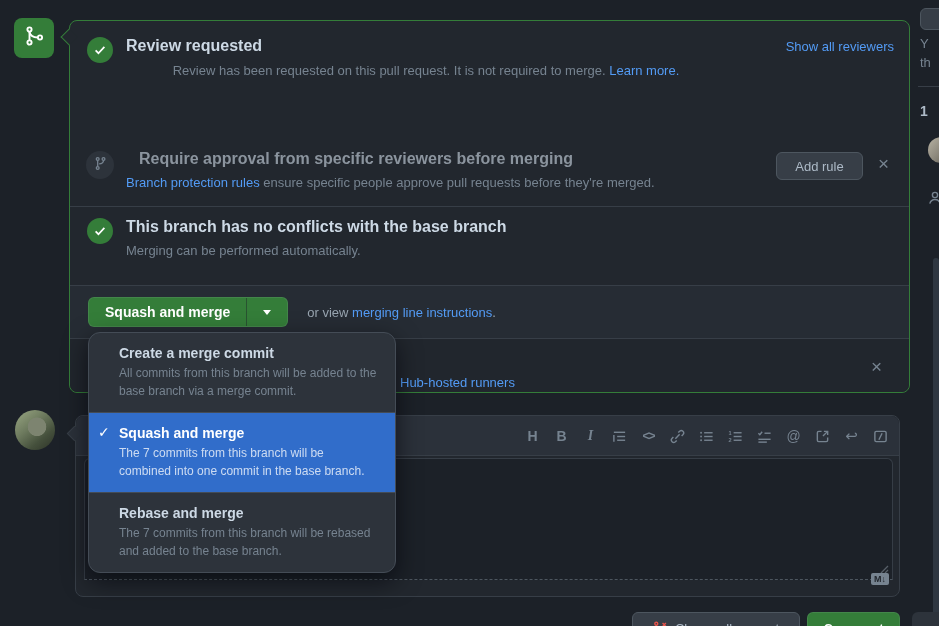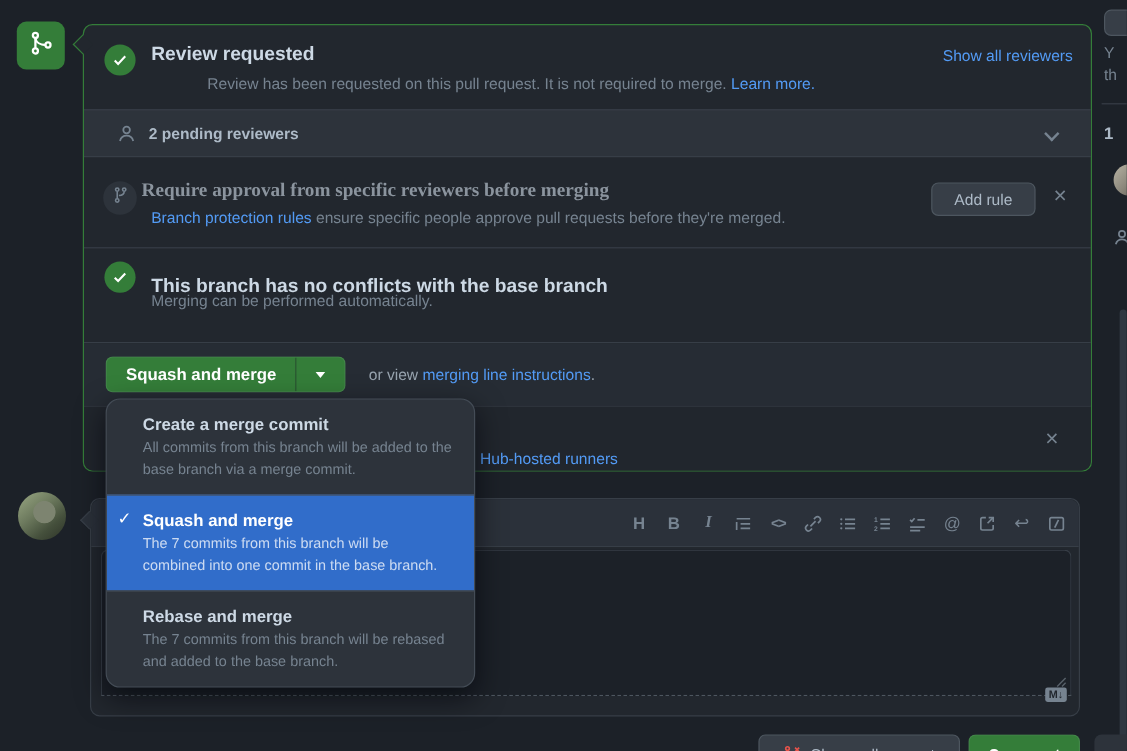--- a/index.html
+++ b/index.html
@@ -188,61 +188,51 @@
             <path d="M3 8.5l3.2 3.2L13 4.5"></path>
           </svg>
         </div>
     </div>
     <div class="abs h16" style="left:56px; top:16px;">Review requested</div>
     <div class="abs" style="left:56px; top:40px; width:600px;text-align:center;">
       <span class="muted">Review has been requested on this pull request. It is not required to merge. </span><span class="link">Learn more.</span>
     </div>
     <div class="abs link" style="left:714px; top:18px; width:110px; text-align:right;">Show all reviewers</div>
 
-    <div class="abs pending-row">
-      <span style="margin-left:27px; display:flex;">
-        <svg width="17" height="17" viewBox="0 0 16 16" fill="none" stroke="#768390" stroke-width="1.4">
-          <circle cx="8" cy="5" r="2.6"></circle>
-          <path d="M2.8 13.6c.8-2.9 2.9-4.1 5.2-4.1s4.4 1.2 5.2 4.1"></path>
-        </svg>
-      </span>
-      <span class="pending-label">2 pending reviewers</span>
-      <span class="chev" style="margin-left:auto; margin-right:28px;"></span>
-    </div>
 
     <div class="abs" style="left:16px; top:130px;">
       <div class="gray-circle">
         <span>
           <svg width="15" height="15" viewBox="0 0 16 16" fill="none" stroke="#768390" stroke-width="1.4">
             <circle cx="5" cy="3.2" r="1.5"></circle>
               <circle cx="11.2" cy="3.2" r="1.5"></circle>
               <circle cx="5" cy="12.8" r="1.5"></circle>
             <path d="M5 4.8v6.4"></path>
               <path d="M11.2 4.8c0 2.6-2.6 3.5-4.7 3.7"></path>
           </svg>
         </span>
       </div>
     </div>
-    <div class="abs h16 muted-h" style="left:48px; top:129px;font-family:Liberation Serif, serif;">Require approval from specific reviewers before merging</div>
+    <div class="abs h16 muted-h" style="left:69px; top:129px;">Require approval from specific reviewers before merging</div>
     <div class="abs btn-default" style="left:706px; top:131px; width:87px; height:28px;">Add rule</div>
     <div class="abs" style="left:56px; top:152px; width:620px;">
       <span class="link">Branch protection rules</span><span class="muted"> ensure specific people approve pull requests before they're merged.</span>
     </div>
     <div class="abs x-close" style="left:808px; top:136px;">×</div>
 
     <div class="abs row-sep" style="left:0; top:185px; width:839px;"></div>
 
     <div class="abs" style="left:17px; top:197px;">
       <div class="check-circle">
           <svg width="14" height="14" viewBox="0 0 16 16" fill="none" stroke="#fff" stroke-width="2">
             <path d="M3 8.5l3.2 3.2L13 4.5"></path>
           </svg>
         </div>
     </div>
-    <div class="abs h16" style="left:56px; top:209px;">This branch has no conflicts with the base branch</div>
+    <div class="abs h16" style="left:56px; top:197px;">This branch has no conflicts with the base branch</div>
     <div class="abs muted" style="left:56px; top:222px;">Merging can be performed automatically.</div>
 
     <div class="abs row-sep" style="left:0; top:264px; width:839px;"></div>
 
     <div class="abs merge-row">
       <div class="btn-merge">
         <span class="main">Squash and merge</span>
         <span class="caret-seg">
             <span class="caret-down"></span>
           </span>

